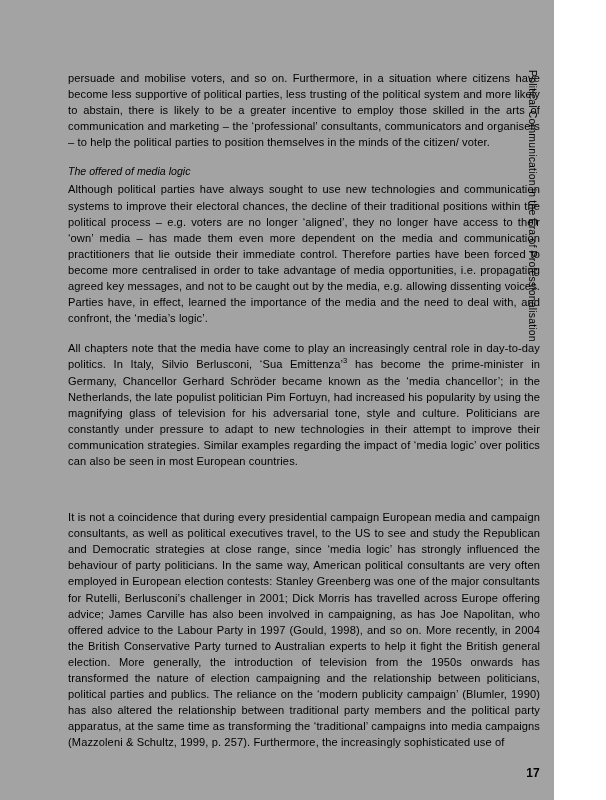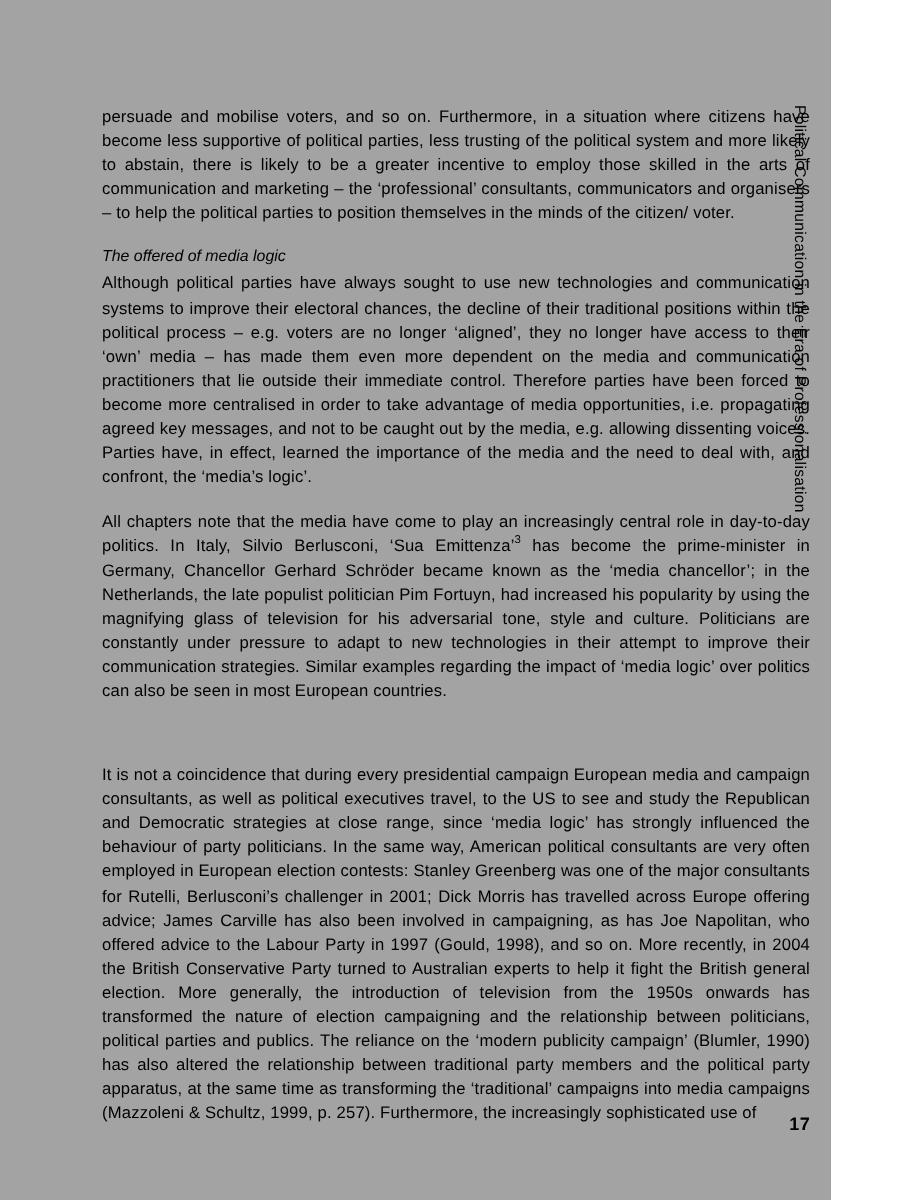--- a/index.html
+++ b/index.html
@@ -58,21 +58,21 @@
     letter-spacing: 0.02em;
     color: #000;
     transform: rotate(90deg);
     transform-origin: right top;
     white-space: nowrap;
     text-align: left;
   }
   .folio {
     position: absolute;
     right: 14px;
-    bottom: 44px;
+    bottom: 20px;
     font-size: 12px;
     font-weight: bold;
     color: #000;
     letter-spacing: 0.02em;
   }
   .sup {
     font-size: 7.6px;
     vertical-align: super;
     line-height: 0;
   }

